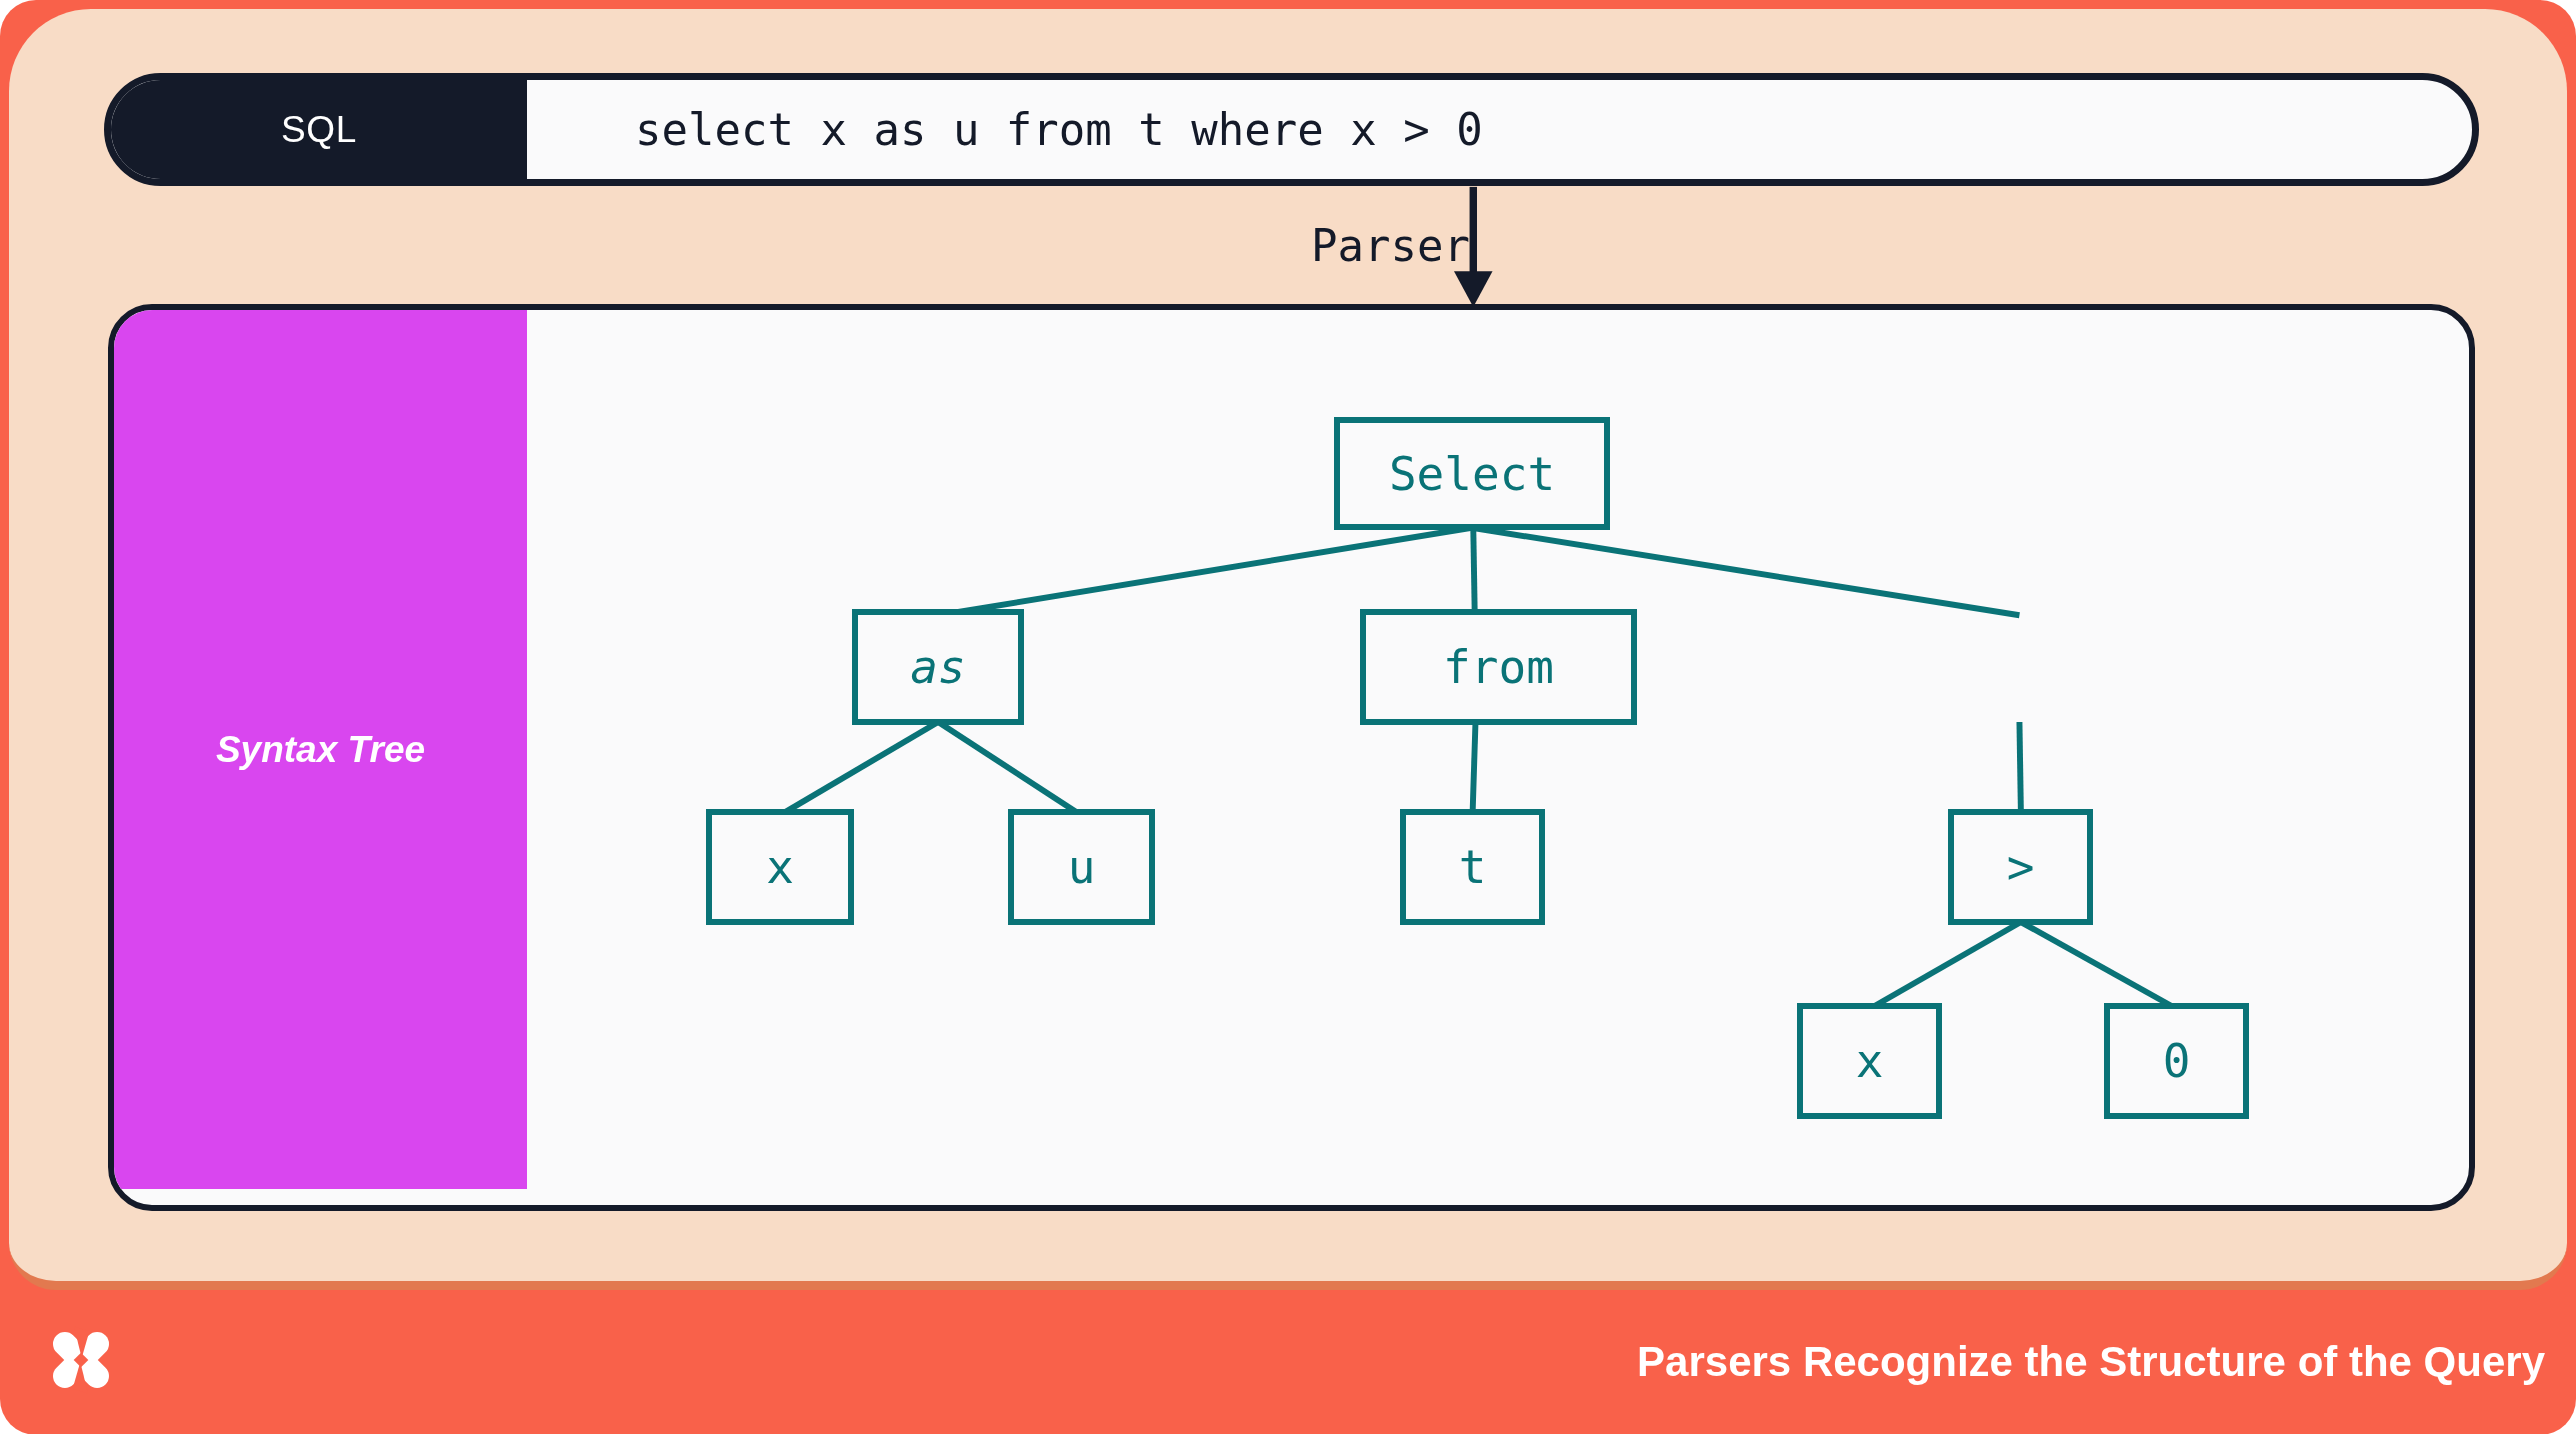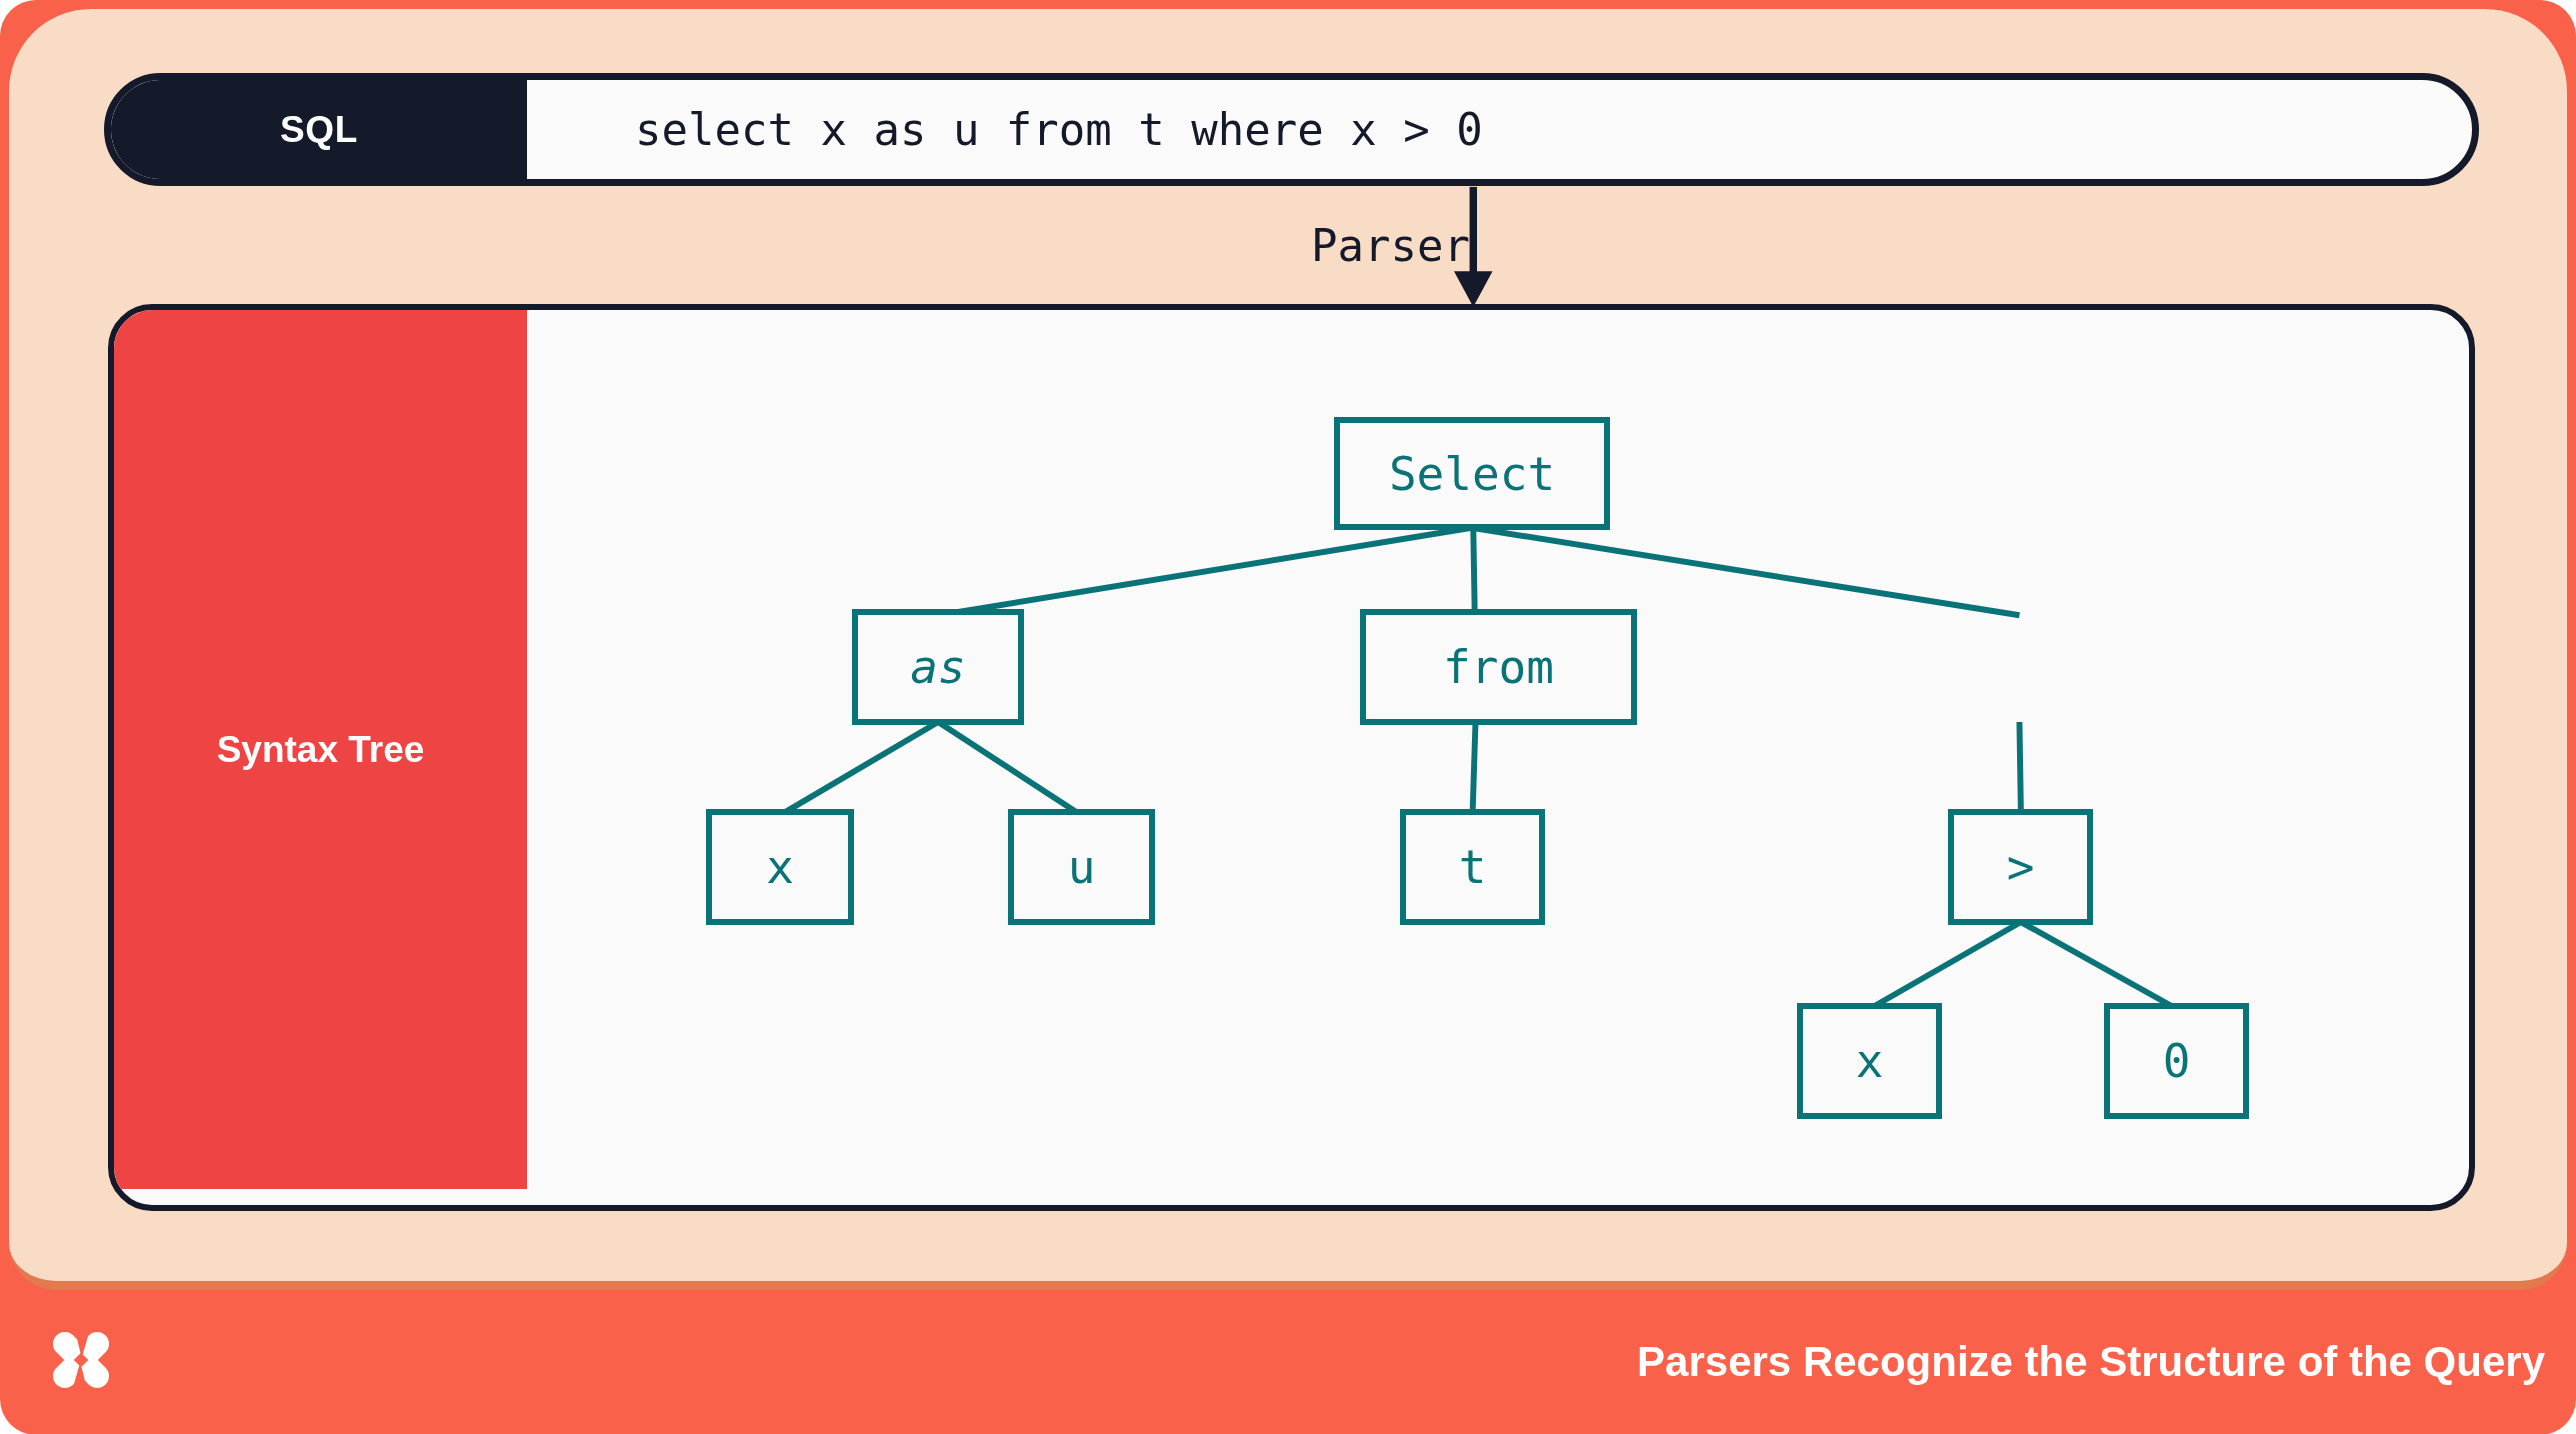--- a/index.html
+++ b/index.html
@@ -13,35 +13,35 @@
   .peach-panel{position:absolute;left:9px;top:9px;width:2558px;height:1272px;
                background:#f8dcc6;border-bottom:9px solid #e2794f;
                border-radius:82px 82px 47px 47px;}
 
   
   .sql-pill{position:absolute;left:104px;top:73px;width:2375px;height:113px;
             box-sizing:border-box;background:#fafafb;border:7.4px solid #141a29;
             border-radius:67px;overflow:hidden;}
   .sql-label-seg{position:absolute;left:0;top:0;bottom:0;width:416px;background:#141a29;
                  display:flex;align-items:center;justify-content:center;}
-  .sql-label{color:#ffffff;font-weight:700;font-size:37px;letter-spacing:0.7px;}
+  .sql-label{color:#ffffff;font-weight:400;font-size:37px;letter-spacing:0.7px;}
   .sql-query{position:absolute;left:416px;right:0;top:0;bottom:0;display:flex;align-items:center;
              padding-left:108px;color:#141a29;font-family:"DejaVu Sans Mono",monospace;
              font-size:44px;white-space:pre;}
 
   
   .parser-label{position:absolute;left:1311px;top:225px;color:#141a29;
                 font-family:"DejaVu Sans Mono",monospace;font-size:44px;line-height:42px;}
 
   
   .tree-box{position:absolute;left:108px;top:304px;width:2367px;height:907px;
             box-sizing:border-box;background:#fafafb;border:6.7px solid #141a29;
             border-radius:44px;overflow:hidden;}
-  .tree-label-seg{position:absolute;left:0;top:0;bottom:16px;width:413px;background:#ef4444;
-                  display:flex;align-items:center;justify-content:center;}
+  .tree-label-seg{position:absolute;left:0;top:0;bottom:16px;width:413px;background:#d946ef;
+                  display:flex;align-items:center;justify-content:center;font-style:italic;}
   .tree-label{color:#ffffff;font-weight:700;font-size:37px;}
 
   
   .connector-svg{position:absolute;left:0;top:0;width:2576px;height:1435px;pointer-events:none;}
   .edge{stroke:#0a7377;stroke-width:8;}
   .arrow-line{stroke:#141a29;stroke-width:10;}
   .arrow-head{fill:#141a29;}
 
   
   .node{position:absolute;box-sizing:border-box;background:#fafafb;border:6px solid #0a7377;

